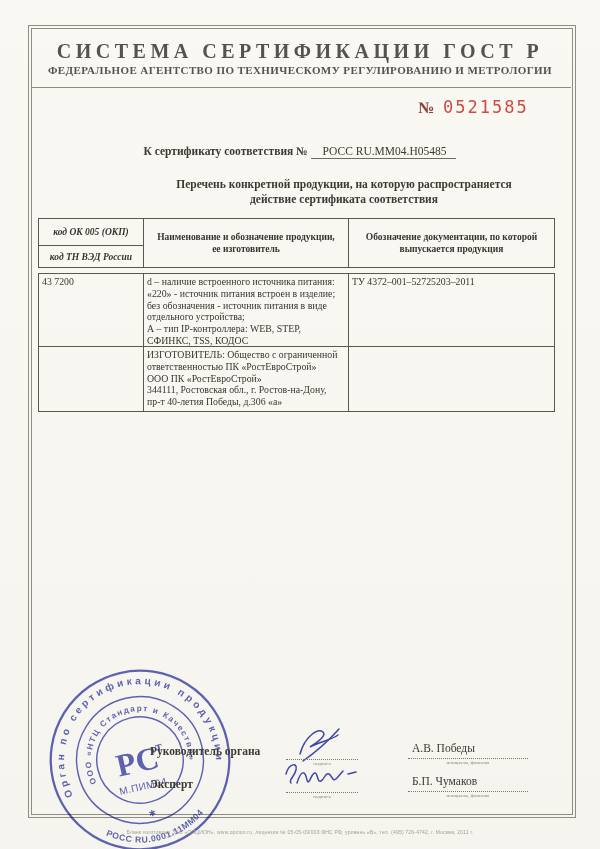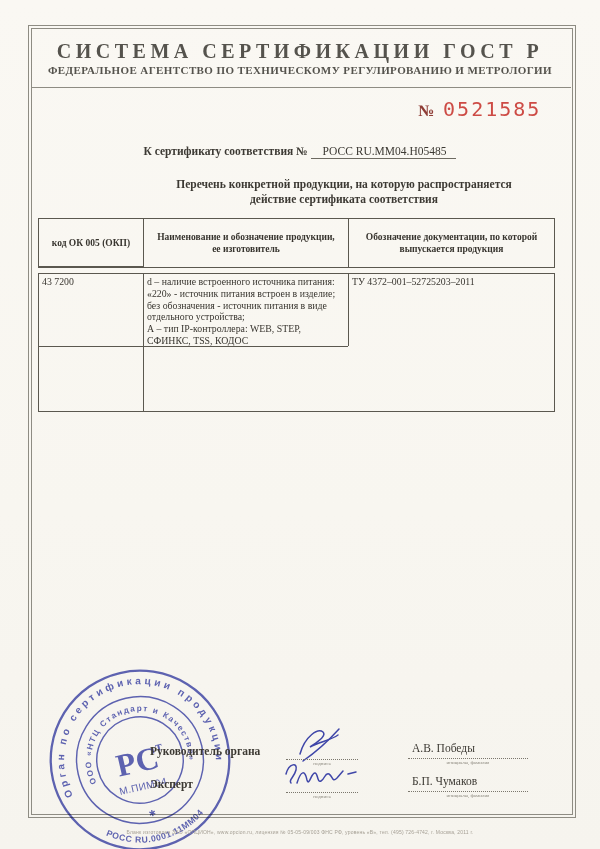--- a/index.html
+++ b/index.html
@@ -17,34 +17,34 @@
   .frame-inner{position:absolute;inset:2px;border:1px solid #8e8c83;}
   
   .hdr1{top:40px;left:0;width:600px;text-align:center;
         font-size:20px;font-weight:bold;letter-spacing:4.5px;color:#55534d;}
   .hdr2{top:64px;left:0;width:600px;text-align:center;
         font-size:11px;font-weight:bold;letter-spacing:.4px;color:#55534d;}
   .hdr-divider{top:87px;left:31px;width:540px;height:1px;background:#8e8c83;}
   
   .blank-no{top:97px;left:418px;display:flex;align-items:baseline;gap:9px;}
   .blank-no .nosign{font-size:16px;font-weight:bold;color:#8f3d36;}
-  .blank-no .digits{font-family:"DejaVu Sans Mono", monospace;font-size:20px;
+  .blank-no .digits{font-family:"DejaVu Sans Mono", monospace;font-size:17px;
         color:#cd4b45;letter-spacing:2px;}
   
   .doc-title{top:119px;left:0;width:600px;text-align:center;
         font-size:17px;font-weight:bold;letter-spacing:3px;color:#3c3933;}
   .cert-line{top:145px;left:0;width:600px;text-align:center;font-size:11.5px;}
   .cert-line .lbl{font-weight:bold;color:#3c3933;}
   .cert-line .num{border-bottom:1px solid #6d6a61;padding:0 10px 1px 12px;color:#3c3933;}
   .subtitle{top:177px;left:0;width:600px;text-align:center;font-size:11.5px;
         font-weight:bold;line-height:14.5px;color:#3c3933;white-space:pre-line;padding-left:44px;}
   
   .tbl-head{left:38px;top:218px;width:515px;height:48px;border:1px solid #5b584f;
         display:grid;grid-template-columns:104px 205px 1fr;font-size:9.5px;font-weight:bold;}
-  .tbl-head .c1{display:flex;flex-direction:column;}
+  .tbl-head .c1{display:flex;flex-direction:column;font-style:italic;}
   .tbl-head .c1 div{flex:1;display:flex;align-items:center;justify-content:center;padding:1px 2px;text-align:center;}
   .tbl-head .c1 div:first-child{border-bottom:1px solid #5b584f;flex:1.3;}
   .tbl-head .c2,.tbl-head .c3{border-left:1px solid #5b584f;display:flex;align-items:center;
         justify-content:center;text-align:center;padding:2px 8px;line-height:12.5px;}
   .tbl-body{left:38px;top:273px;width:515px;height:137px;border:1px solid #5b584f;
         display:grid;grid-template-columns:104px 205px 1fr;grid-template-rows:72px 1fr;
         font-size:9.8px;line-height:11.8px;}
   .tbl-body .cell{padding:2px 4px 2px 3px;white-space:pre-line;}
   .tbl-body .bl{border-left:1px solid #5b584f;}
   .tbl-body .bt{border-top:1px solid #5b584f;}
@@ -97,35 +97,41 @@
     <span class="lbl">К сертификату соответствия №</span>
     <span class="num">РОСС RU.MM04.H05485</span>
   </div>
 
   <div class="abs subtitle">Перечень конкретной продукции,  на которую распространяется
 действие сертификата соответствия</div>
 
   <div class="abs tbl-head">
     <div class="c1">
       <div>код ОК 005 (ОКП)</div>
+      <div>код ТН ВЭД России</div>
     </div>
     <div class="c2">Наименование и обозначение продукции, ее изготовитель</div>
     <div class="c3">Обозначение документации, по которой выпускается продукция</div>
   </div>
 
   <div class="abs tbl-body">
     <div class="cell">43 7200</div>
     <div class="cell bl">d – наличие встроенного источника питания:
 «220» - источник питания встроен в изделие;
 без обозначения - источник питания в виде
 отдельного устройства;
 А – тип IP-контроллера: WEB, STEP,
 СФИНКС, TSS, КОДОС</div>
     <div class="cell bl">ТУ 4372–001–52725203–2011</div>
     <div class="cell bt"></div>
+    <div class="cell bl bt">ИЗГОТОВИТЕЛЬ: Общество с ограниченной
+ответственностью ПК «РостЕвроСтрой»
+ООО ПК «РостЕвроСтрой»
+344111, Ростовская обл., г. Ростов-на-Дону,
+пр-т 40-летия Победы, д.306 «а»</div>
     <div class="cell bl bt"></div>
   </div>
 
   <div class="abs stamp">
     <svg width="192" height="192" viewBox="0 0 200 200">
       <g fill="none" stroke="#4a51b3">
         <circle cx="100" cy="100" r="93" stroke-width="2.4"></circle>
         <circle cx="100" cy="100" r="66" stroke-width="1.5"></circle>
         <circle cx="100" cy="100" r="45" stroke-width="1.5"></circle>
       </g>

